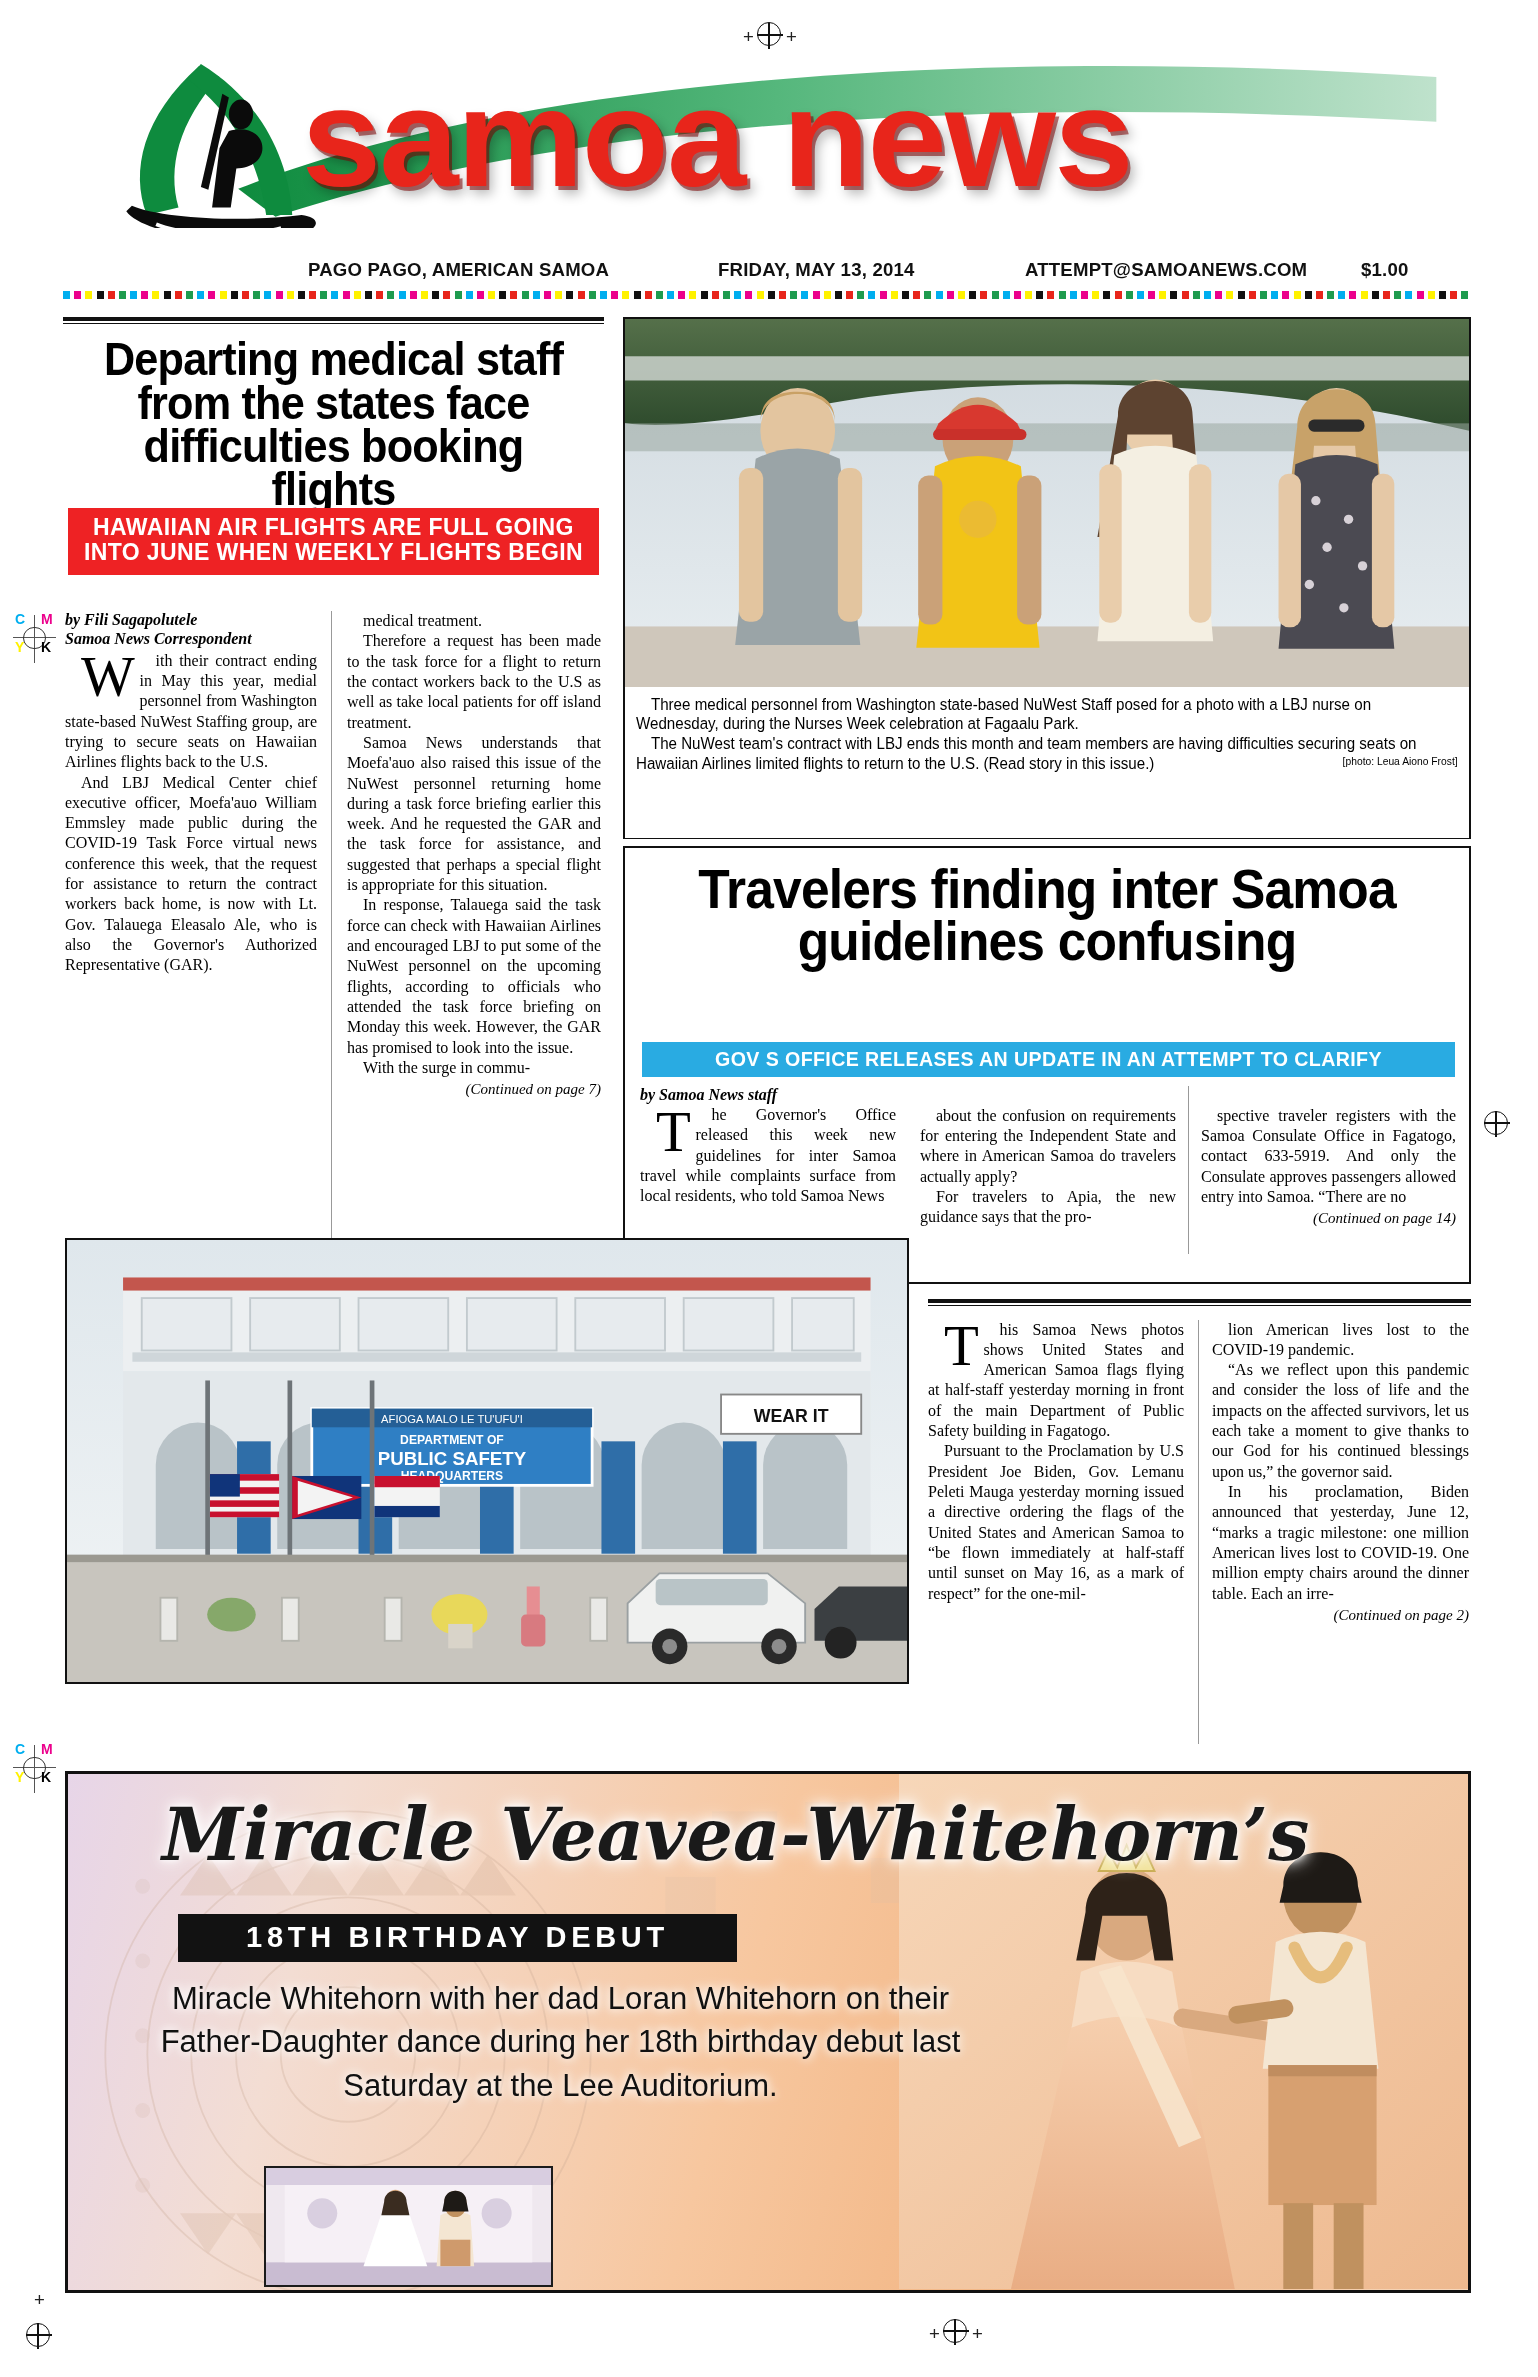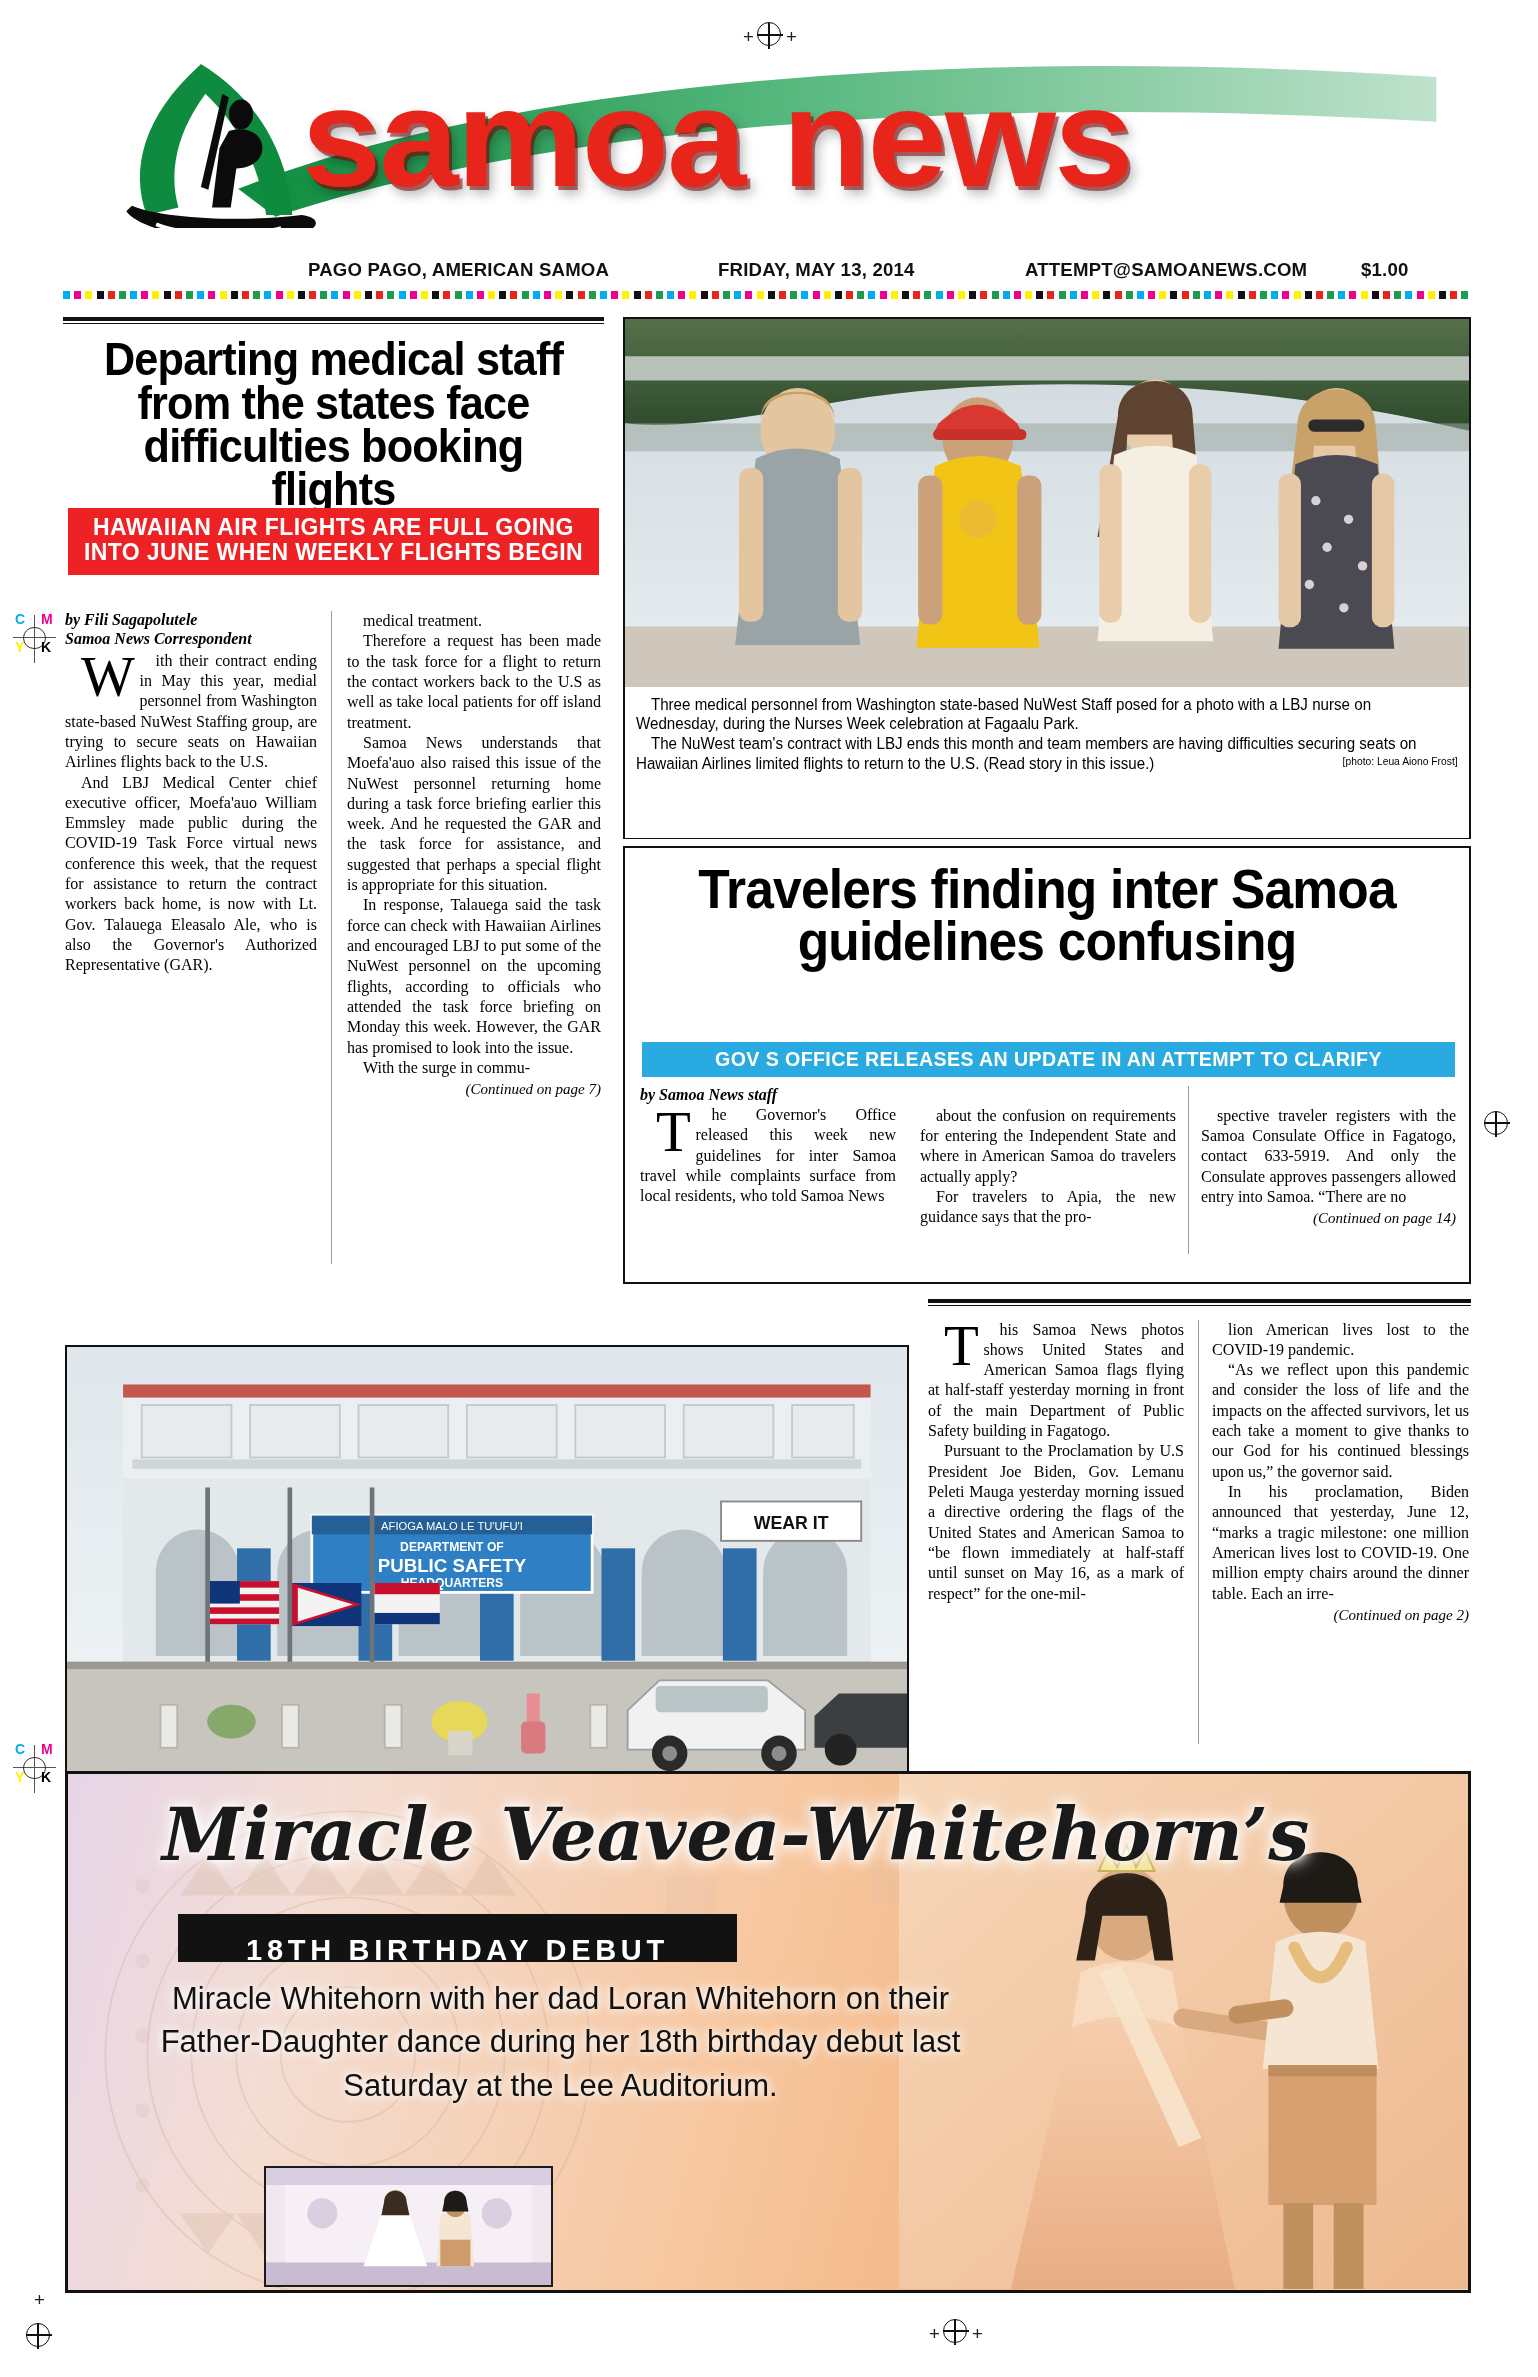--- a/index.html
+++ b/index.html
@@ -93,40 +93,40 @@
 
   
   #story2 { position:absolute; left:623px; top:846px; width:848px; height:438px;
             border:2.8px solid #111; }
   #s2-hl { margin-top:15px; font-size:56px; text-align:center; }
   #s2-kicker { position:absolute; left:17px; top:194px; width:813px; height:35px;
                background:#29ABE2; font-size:19.6px; text-align:center; padding-top:6.5px; }
   #s2-cols { position:absolute; left:15px; top:238px; width:817px; height:186px; }
 
   
-  #photo2 { position:absolute; left:65px; top:1345px; width:844px; height:446px;
+  #photo2 { position:absolute; left:65px; top:1238px; width:844px; height:446px;
             border:2.8px solid #111; overflow:hidden;text-decoration:underline; }
   #story3 { position:absolute; left:928px; top:1299px; width:543px; height:457px; }
   #story3 .rule-top { width:100%; height:3.7px; background:#111; }
   #story3 .rule-top2 { width:100%; height:1.4px; background:#111; margin-top:2.3px; }
   #s3-cols { position:absolute; left:0; top:20.5px; width:543px; height:438px; }
 
   
   #advert { position:absolute; left:65px; top:1771px; width:1406px; height:522px;
             border:3.7px solid #111; overflow:hidden;
             background:linear-gradient(105deg,#e7d5e8 0%,#f3ddd3 18%,#f7c79f 48%,#f2b583 70%,#f6d8bd 100%); }
   .ad-pattern { position:absolute; left:0; top:0; width:100%; height:100%; opacity:.40; }
   #ad-script { position:absolute; left:56px; top:17px; width:886px; height:121px;
                font-family:"DejaVu Serif", serif; font-style:italic; font-weight:bold;
                font-size:73px; color:#1a1a1a; white-space:nowrap;
                text-shadow: 0 0 13px #fff, 0 0 20.5px #fff, 0 0 5.6px #fff; margin-left: 38px; }
   #ad-band { position:absolute; left:110px; top:140px; width:559px; height:48px;
              background:#121212; color:#fff; font-family:"Liberation Sans", sans-serif;
              font-weight:bold; font-size:29px; letter-spacing:4.7px; text-align:center;
-             padding-top:20px; }
+             padding-top:7px; }
   #ad-body { position:absolute; left:73px; top:203px; width:839px;
              font-family:"Liberation Sans", sans-serif; font-size:31px; line-height:1.40;
              color:#111; text-align:center; text-shadow:0 0 8.4px #fff,0 0 13px #fff; }
   #ad-thumb { position:absolute; left:196px; top:392px; width:289px; height:121px;
               border:2.8px solid #1b1b1b; overflow:hidden;
               background:linear-gradient(#efe6f0,#e2d3d9); }
   #ad-photo { position:absolute; right:0; top:0; width:569px; height:515px; overflow:hidden; }
 
   
   .scene { position:absolute; left:0; top:0; width:100%; height:100%; }

